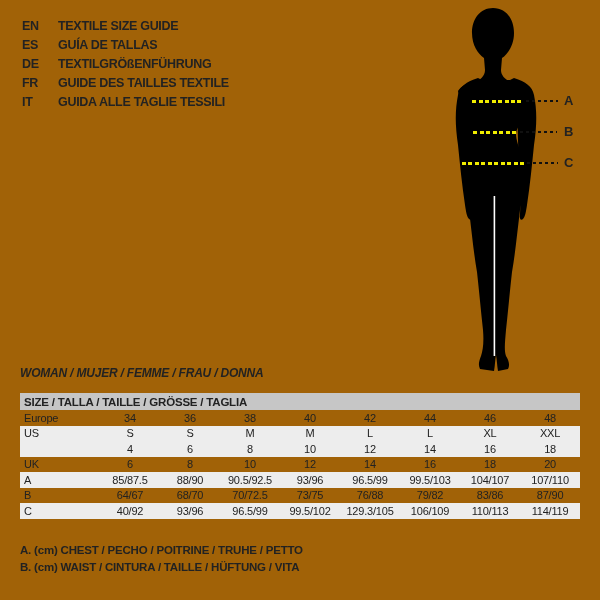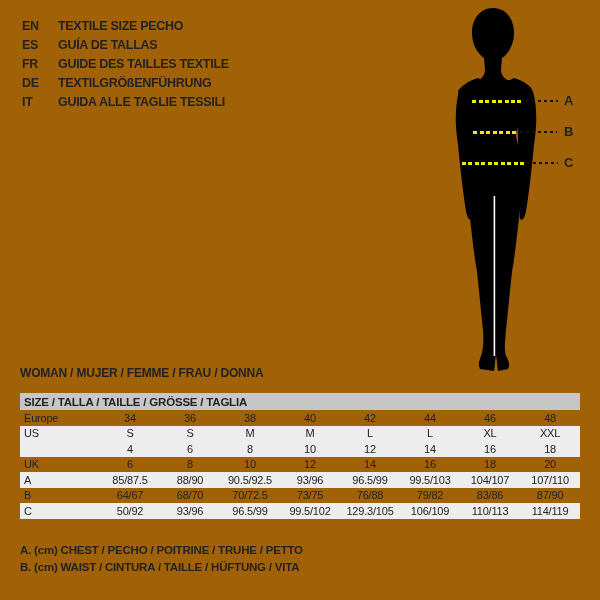--- a/index.html
+++ b/index.html
@@ -24,21 +24,21 @@
   .figure svg{position:absolute;left:0;top:0;}
   .marker{position:absolute;left:0;width:160px;height:0;}
   .marker .dash-y{position:absolute;height:3px;top:-1px;background:repeating-linear-gradient(90deg,var(--dash-yellow) 0 4px,transparent 4px 6.5px);}
   .marker .dash-b{position:absolute;height:2px;top:-1px;background:repeating-linear-gradient(90deg,#101010 0 3px,transparent 3px 6px);}
   .marker .mlabel{position:absolute;top:-8px;font-size:13px;font-weight:700;letter-spacing:-0.2px;}
   .m-a{top:101px;} .m-a .dash-y{left:32px;width:50px;} .m-a .dash-b{left:86px;width:32px;} .m-a .mlabel{left:124px;}
   .m-b{top:132px;} .m-b .dash-y{left:33px;width:44px;} .m-b .dash-b{left:80px;width:37px;} .m-b .mlabel{left:124px;}
   .m-c{top:163px;} .m-c .dash-y{left:22px;width:62px;} .m-c .dash-b{left:87px;width:31px;} .m-c .mlabel{left:124px;}
 
   
-  .section-heading{position:absolute;left:20px;top:366px;font-weight:700;font-size:12px;letter-spacing:-0.2px;}
+  .section-heading{position:absolute;left:20px;top:366px;font-weight:700;font-size:12px;letter-spacing:-0.2px;font-style:italic;}
 
   
   .size-table{position:absolute;left:20px;top:393px;width:560px;border-collapse:collapse;table-layout:fixed;}
   .size-table th{background:var(--header-bg);text-align:left;font-weight:700;font-size:11.5px;letter-spacing:-0.2px;height:17px;padding:0 0 0 4px;}
   .size-table td{font-size:11px;height:15.5px;text-align:center;letter-spacing:-0.2px;vertical-align:middle;padding:0;}
   .size-table td.rowlabel{text-align:left;padding-left:4px;}
   .size-table tr.shaded td{background:var(--row-shade);}
   .col-label{width:80px;}
   .col-size{width:60px;}
 
@@ -48,36 +48,36 @@
 </style>
 </head>
 <body>
 
 <div class="canvas">
 
   <div class="lang-block">
 
       <div class="lang-row">
         <span class="code">EN</span>
-        <span class="label">TEXTILE SIZE PECHO</span>
+        <span class="label">TEXTILE SIZE GUIDE</span>
       </div>
 
       <div class="lang-row">
         <span class="code">ES</span>
         <span class="label">GUÍA DE TALLAS</span>
       </div>
 
       <div class="lang-row">
+        <span class="code">DE</span>
+        <span class="label">TEXTILGRÖßENFÜHRUNG</span>
+      </div>
+
+      <div class="lang-row">
         <span class="code">FR</span>
         <span class="label">GUIDE DES TAILLES TEXTILE</span>
-      </div>
-
-      <div class="lang-row">
-        <span class="code">DE</span>
-        <span class="label">TEXTILGRÖßENFÜHRUNG</span>
       </div>
 
       <div class="lang-row">
         <span class="code">IT</span>
         <span class="label">GUIDA ALLE TAGLIE TESSILI</span>
       </div>
     </div>
 
   <div class="figure">
     <svg width="160" height="380" viewBox="0 0 160 380" aria-hidden="true">
@@ -198,21 +198,21 @@
           <td>70/72.5</td>
           <td>73/75</td>
           <td>76/88</td>
           <td>79/82</td>
           <td>83/86</td>
           <td>87/90</td>
         </tr>
 
         <tr class="shaded">
           <td class="rowlabel">C</td>
-          <td>50/92</td>
+          <td>40/92</td>
           <td>93/96</td>
           <td>96.5/99</td>
           <td>99.5/102</td>
           <td>129.3/105</td>
           <td>106/109</td>
           <td>110/113</td>
           <td>114/119</td>
         </tr>
       </tbody>
   </table>

